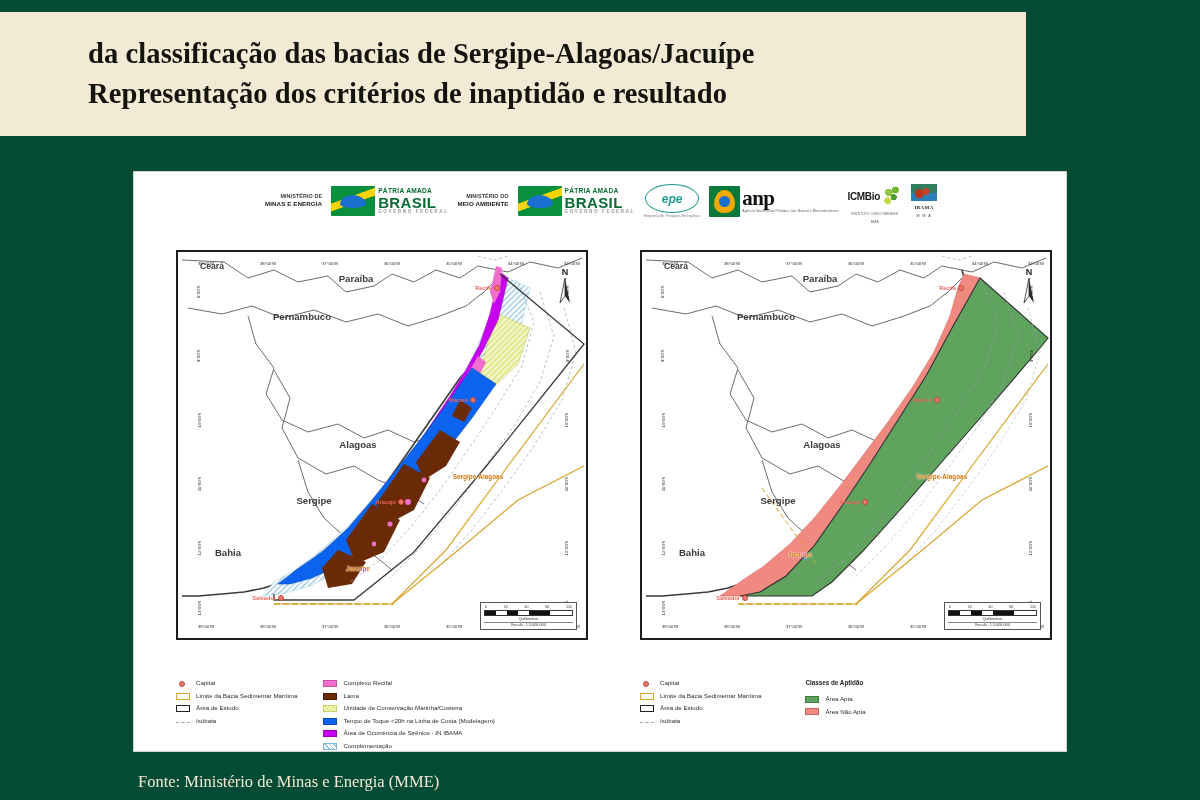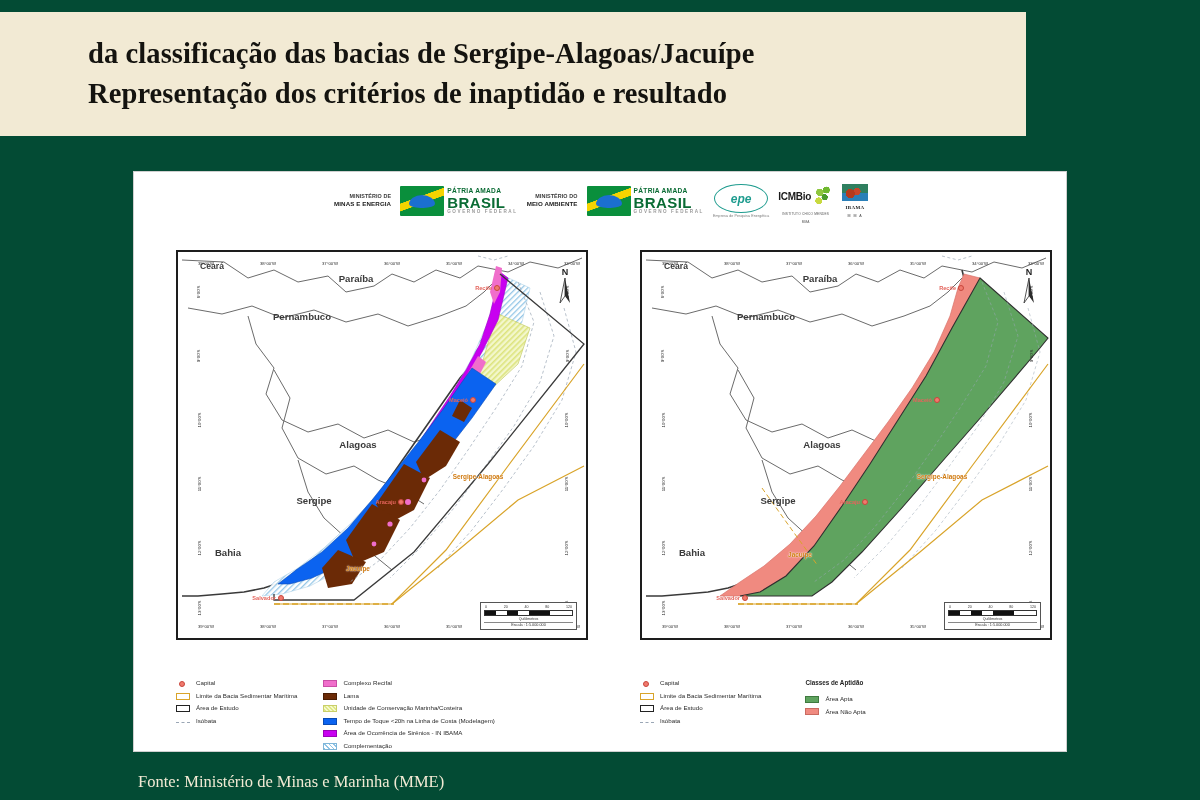--- a/index.html
+++ b/index.html
@@ -222,20 +222,27 @@
         <div class="pa-2">BRASIL</div>
         <div class="pa-3">GOVERNO FEDERAL</div>
       </div>
     </div>
 
     <div class="logo epe-wrap">
       <div class="epe">epe</div>
       <div class="epe-sub">Empresa de Pesquisa Energética</div>
     </div>
 
+    <div class="logo anp-wrap">
+      <div class="anp-sq"></div>
+      <div class="anp-txt">
+        <div class="anp-1">anp</div>
+        <div class="anp-2">Agência Nacional do Petróleo, Gás Natural e Biocombustíveis</div>
+      </div>
+    </div>
 
     <div class="logo icmbio">
       <div class="icm-row">
         <div class="icm-1">ICMBio</div>
         <div class="icm-leaf"></div>
       </div>
       <div class="icm-2">INSTITUTO CHICO MENDES</div>
       <div class="icm-2">MMA</div>
     </div>
 
@@ -595,13 +602,13 @@
         <div class="leg-row">
           <span class="leg-sw sw-naoapta"></span>
           <span class="leg-txt">Área Não Apta</span>
         </div>
       </div>
     </div>
   </div>
 
 </div>
 
-<div class="footer">Fonte: Ministério de Minas e Marinha (MME)</div>
+<div class="footer">Fonte: Ministério de Minas e Energia (MME)</div>
 
 </body></html>

